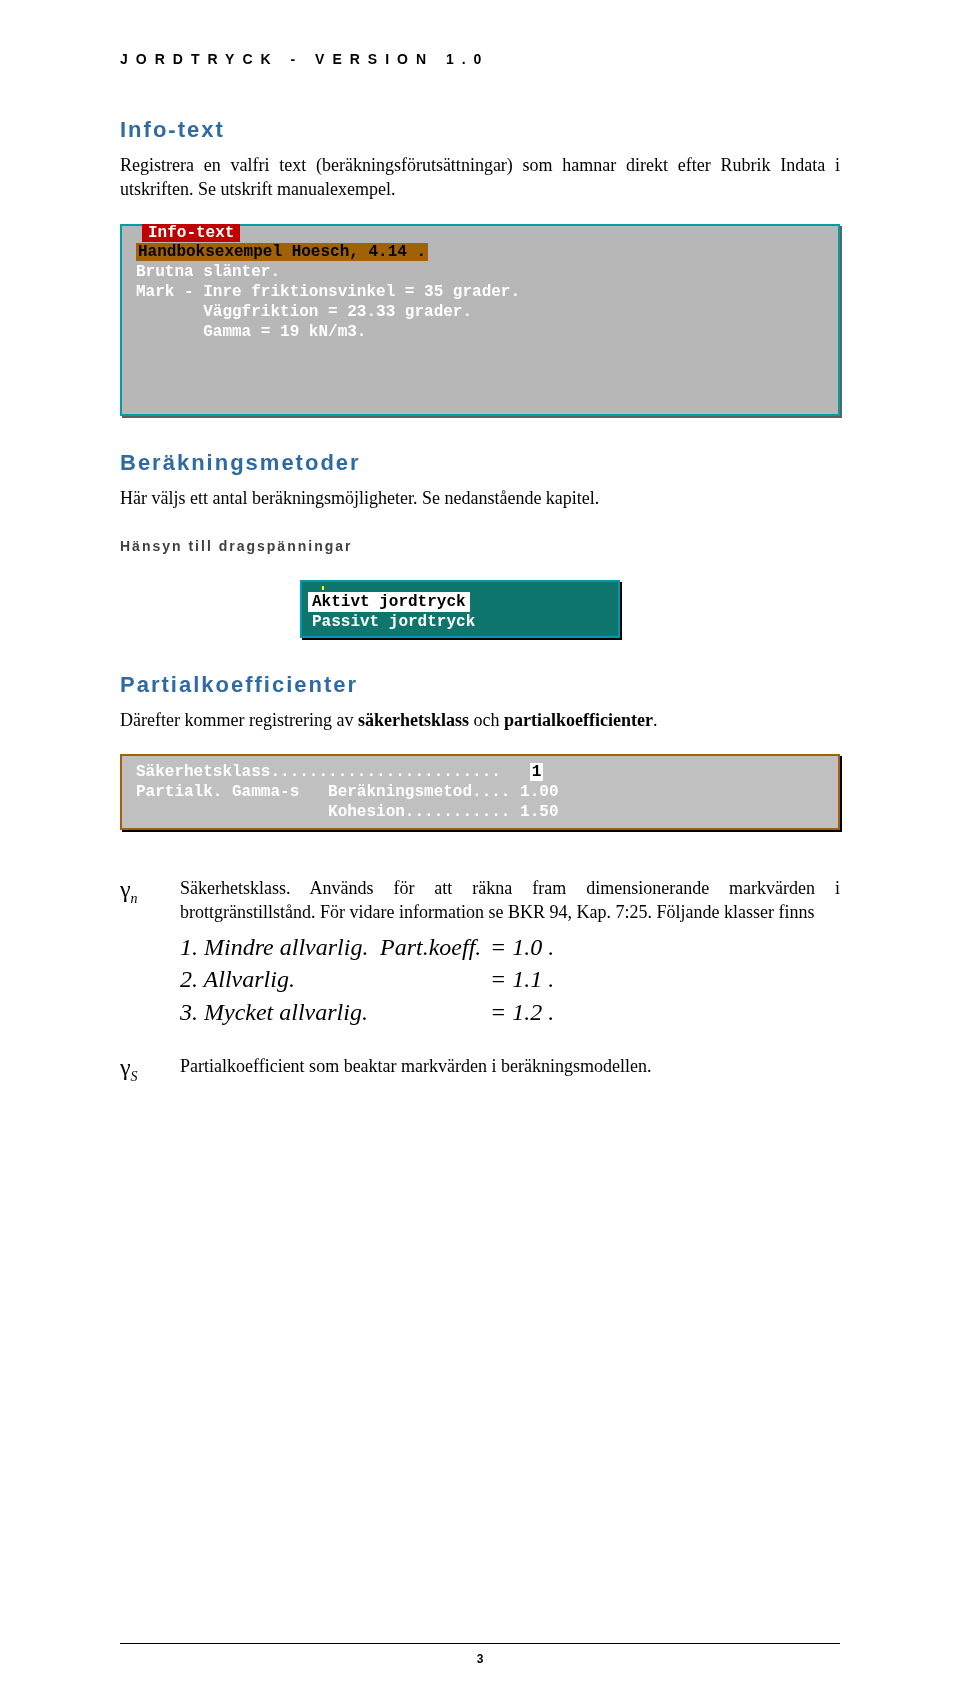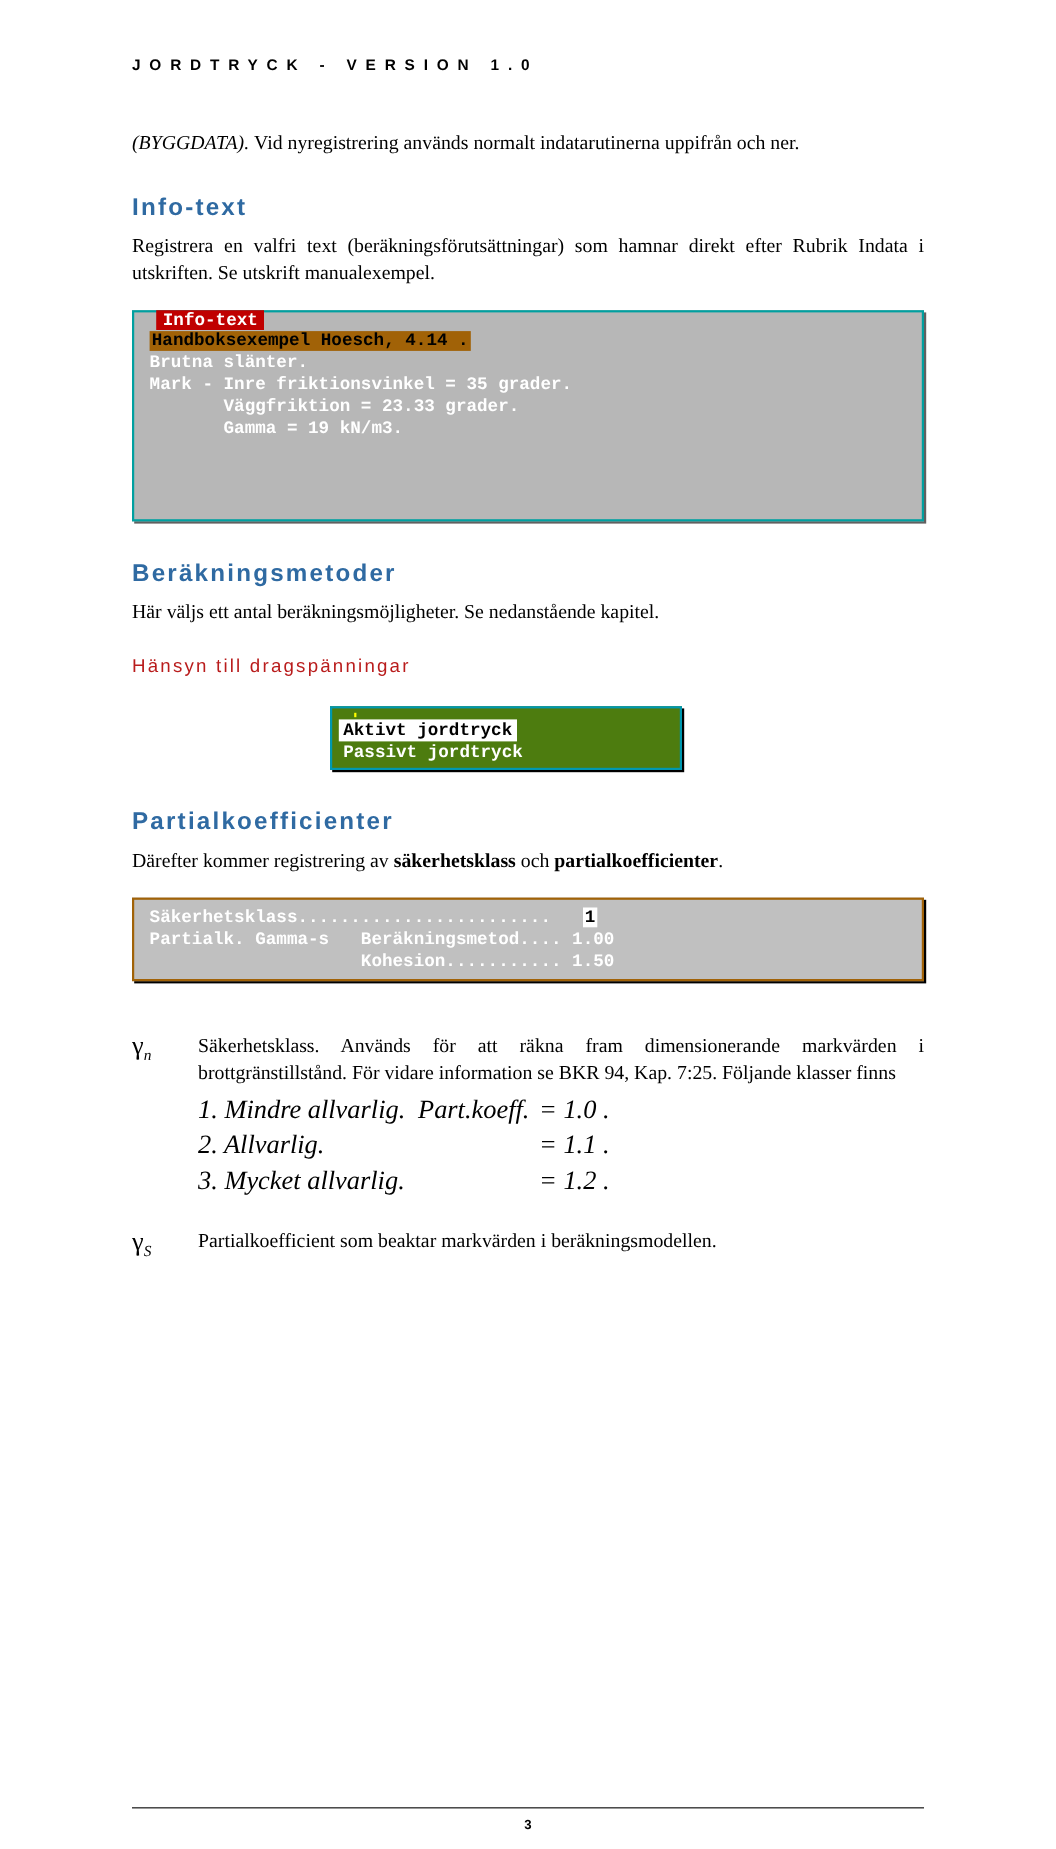--- a/index.html
+++ b/index.html
@@ -35,24 +35,24 @@
     font-family: Verdana, Arial, sans-serif;
     color: #2f6aa2;
     font-size: 22px;
     letter-spacing: 2px;
     font-weight: bold;
     margin-top: 34px;
     margin-bottom: 10px;
   }
   .h3 {
     font-family: Verdana, Arial, sans-serif;
-    color: #b91c1c;
-    font-size: 17px;
+    color: #404040;
+    font-size: 14px;
     letter-spacing: 2px;
-    font-weight: normal;
+    font-weight: bold;
     margin-top: 28px;
     margin-bottom: 26px;
   }
   
   .term-outer {
     margin: 14px 0 28px 0;
   }
   .term {
     background: #b7b7b7;
     border: 2px solid #00a0a0;
@@ -83,21 +83,21 @@
   }
   .term-line .hl {
     background: #a16207;
     color: #000;
     padding: 0 2px;
   }
   
   .term-small {
     width: 300px;
     margin-left: 180px;
-    background: #4d7c0f;
+    background: #0f766e;
     border: 2px solid #0098b0;
     padding: 4px 10px 4px 6px;
     font-family: 'Courier New', monospace;
     font-size: 16px;
     font-weight: bold;
     box-shadow: 2px 2px 0 #000;
     line-height: 1.25;
   }
   .term-small-topbar {
     height: 4px;
@@ -188,23 +188,20 @@
   }
   .italic { font-style: italic; }
 </style>
 </head>
 <body>
 
 <div class="page">
 
   <div class="header">JORDTRYCK - VERSION 1.0</div>
 
-  <div class="para">
-    <span class="italic">(BYGGDATA). </span><span>Vid nyregistrering används normalt indatarutinerna uppifrån och ner.</span>
-  </div>
 
   <div class="h2">Info-text</div>
 
   <div class="para">Registrera en valfri text (beräkningsförutsättningar) som hamnar direkt efter Rubrik Indata i utskriften. Se utskrift manualexempel.</div>
 
   <div class="term-outer">
     <div class="term">
       <div class="term-title">Info-text</div>
       <div class="term-body">
         <div class="term-line"><span class="hl">Handboksexempel Hoesch, 4.14 .</span></div>

